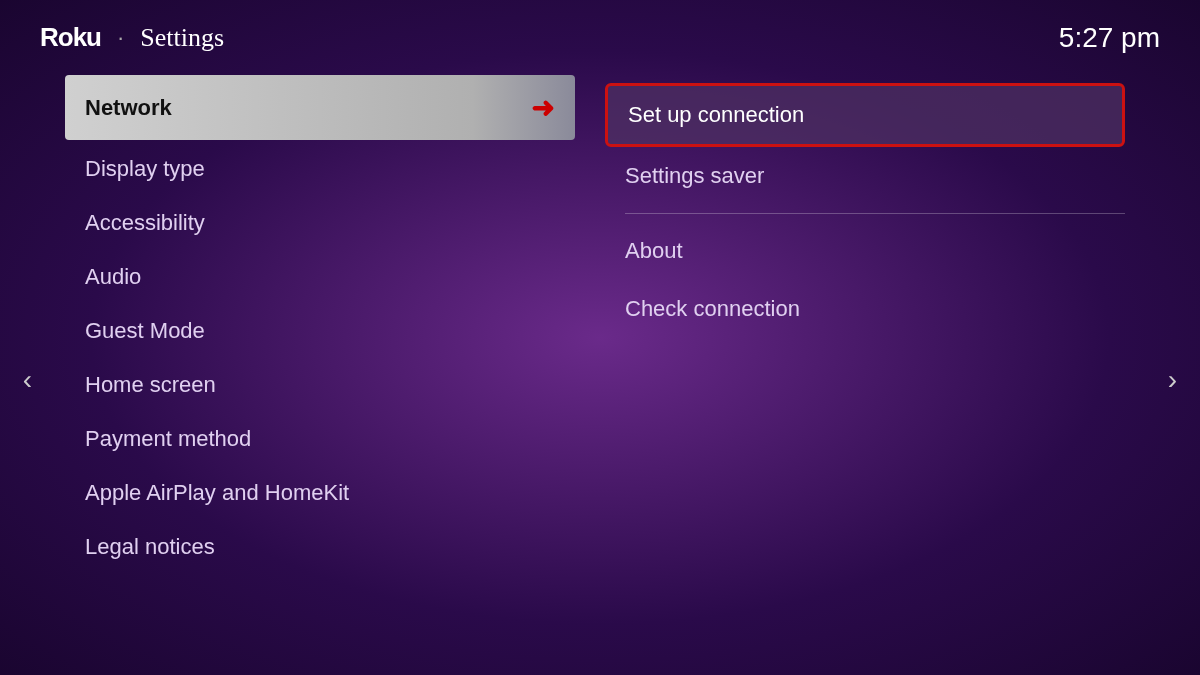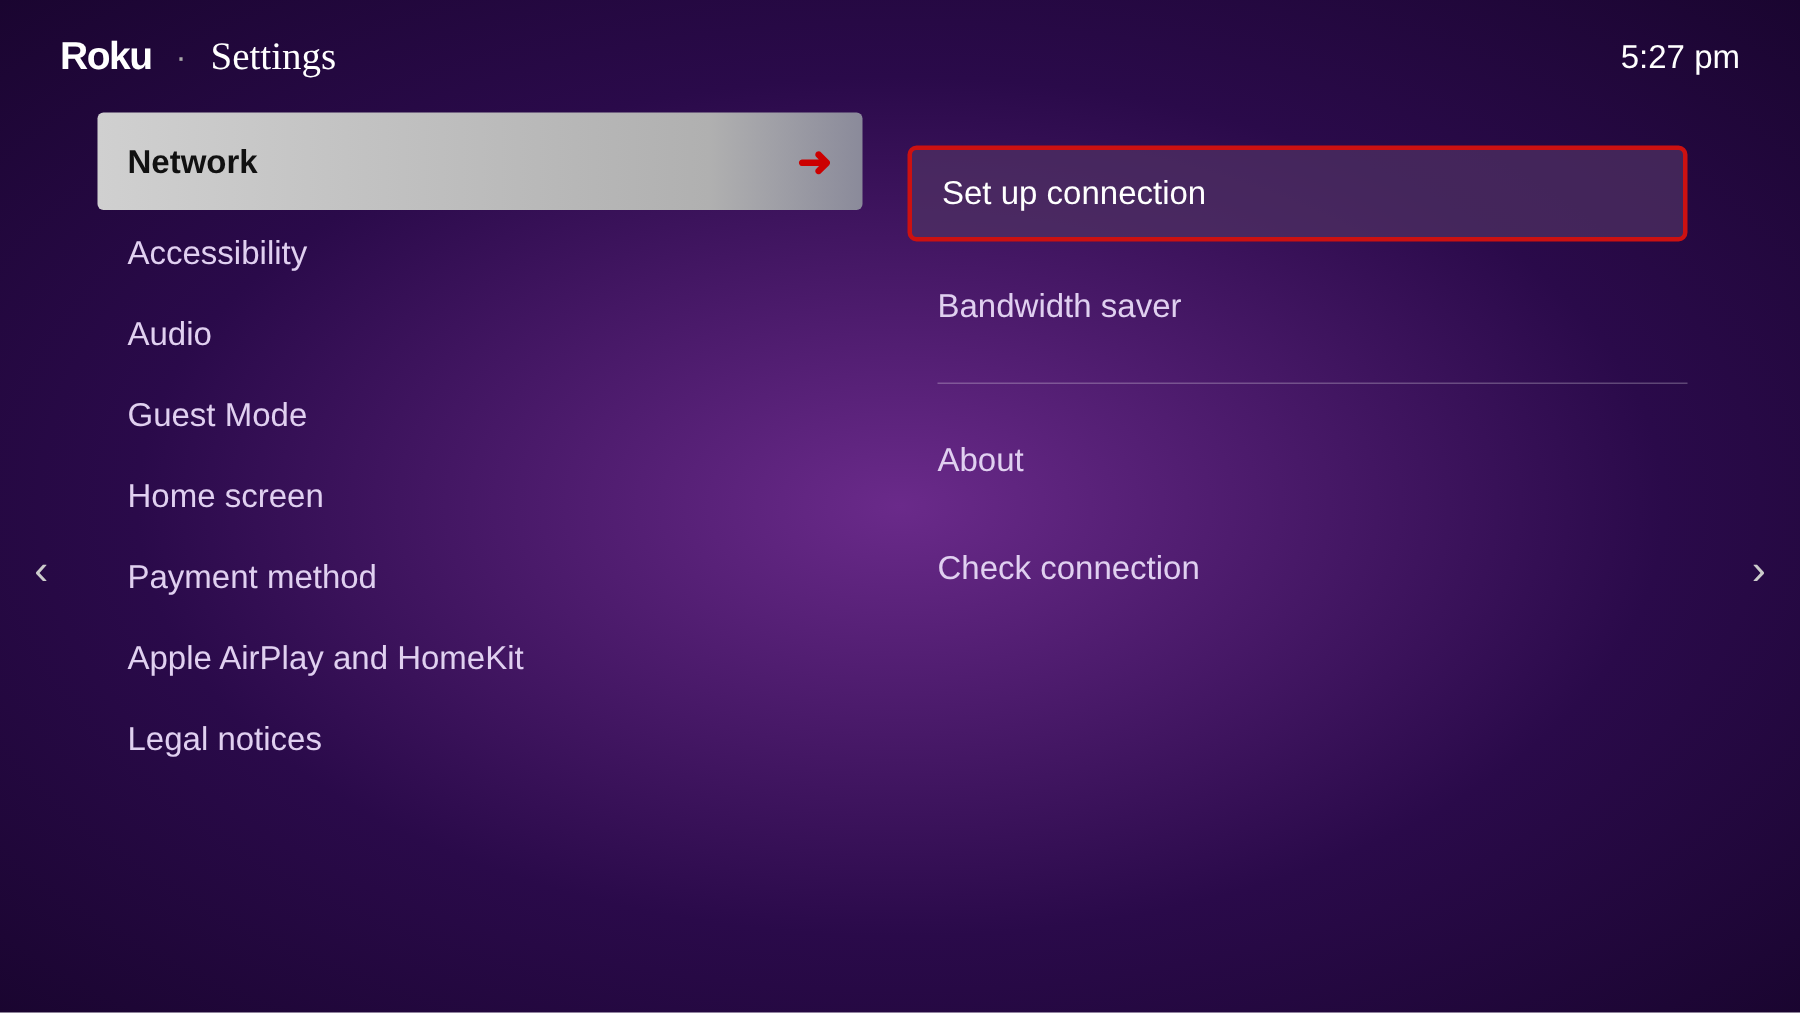--- a/index.html
+++ b/index.html
@@ -44,21 +44,21 @@
     }
 
     .header-title {
       font-size: 26px;
       font-weight: 400;
       color: #fff;
       font-family: Liberation Serif, serif;
     }
 
     .header-time {
-      font-size: 22px;
+      font-size: 28px;
       color: #fff;
     }
 
     
     .main {
       display: flex;
       align-items: stretch;
       height: calc(675px - 75px);
       padding: 0;
     }
@@ -109,21 +109,21 @@
       font-size: 28px;
       font-weight: 900;
     }
 
     
     .right-panel {
       flex: 1;
       padding: 0 20px 0 30px;
       display: flex;
       flex-direction: column;
-      gap: 14px;
+      gap: 0;
     }
 
     .right-item {
       padding: 16px 20px;
       font-size: 22px;
       color: #e0d0f0;
       cursor: pointer;
     }
 
     .right-item.selected {
@@ -169,20 +169,23 @@
   <div class="nav-arrow">
     <span>‹</span>
   </div>
 
   <div class="left-panel">
     <div class="menu-item active">
       <span>Network</span>
       <span class="arrow-icon">➜</span>
     </div>
     <div class="menu-item">
+      <span>Display type</span>
+    </div>
+    <div class="menu-item">
       <span>Accessibility</span>
     </div>
     <div class="menu-item">
       <span>Audio</span>
     </div>
     <div class="menu-item">
       <span>Guest Mode</span>
     </div>
     <div class="menu-item">
       <span>Home screen</span>
@@ -198,21 +201,21 @@
     </div>
 
   </div>
 
   <div class="right-panel">
     <div style="height: 8px;"></div>
     <div class="right-item selected">
       <span>Set up connection</span>
     </div>
     <div class="right-item">
-      <span>Bandwidth saver</span>
+      <span>Settings saver</span>
     </div>
     <div class="right-divider"></div>
     <div class="right-item">
       <span>About</span>
     </div>
     <div class="right-item">
       <span>Check connection</span>
     </div>
   </div>
 

